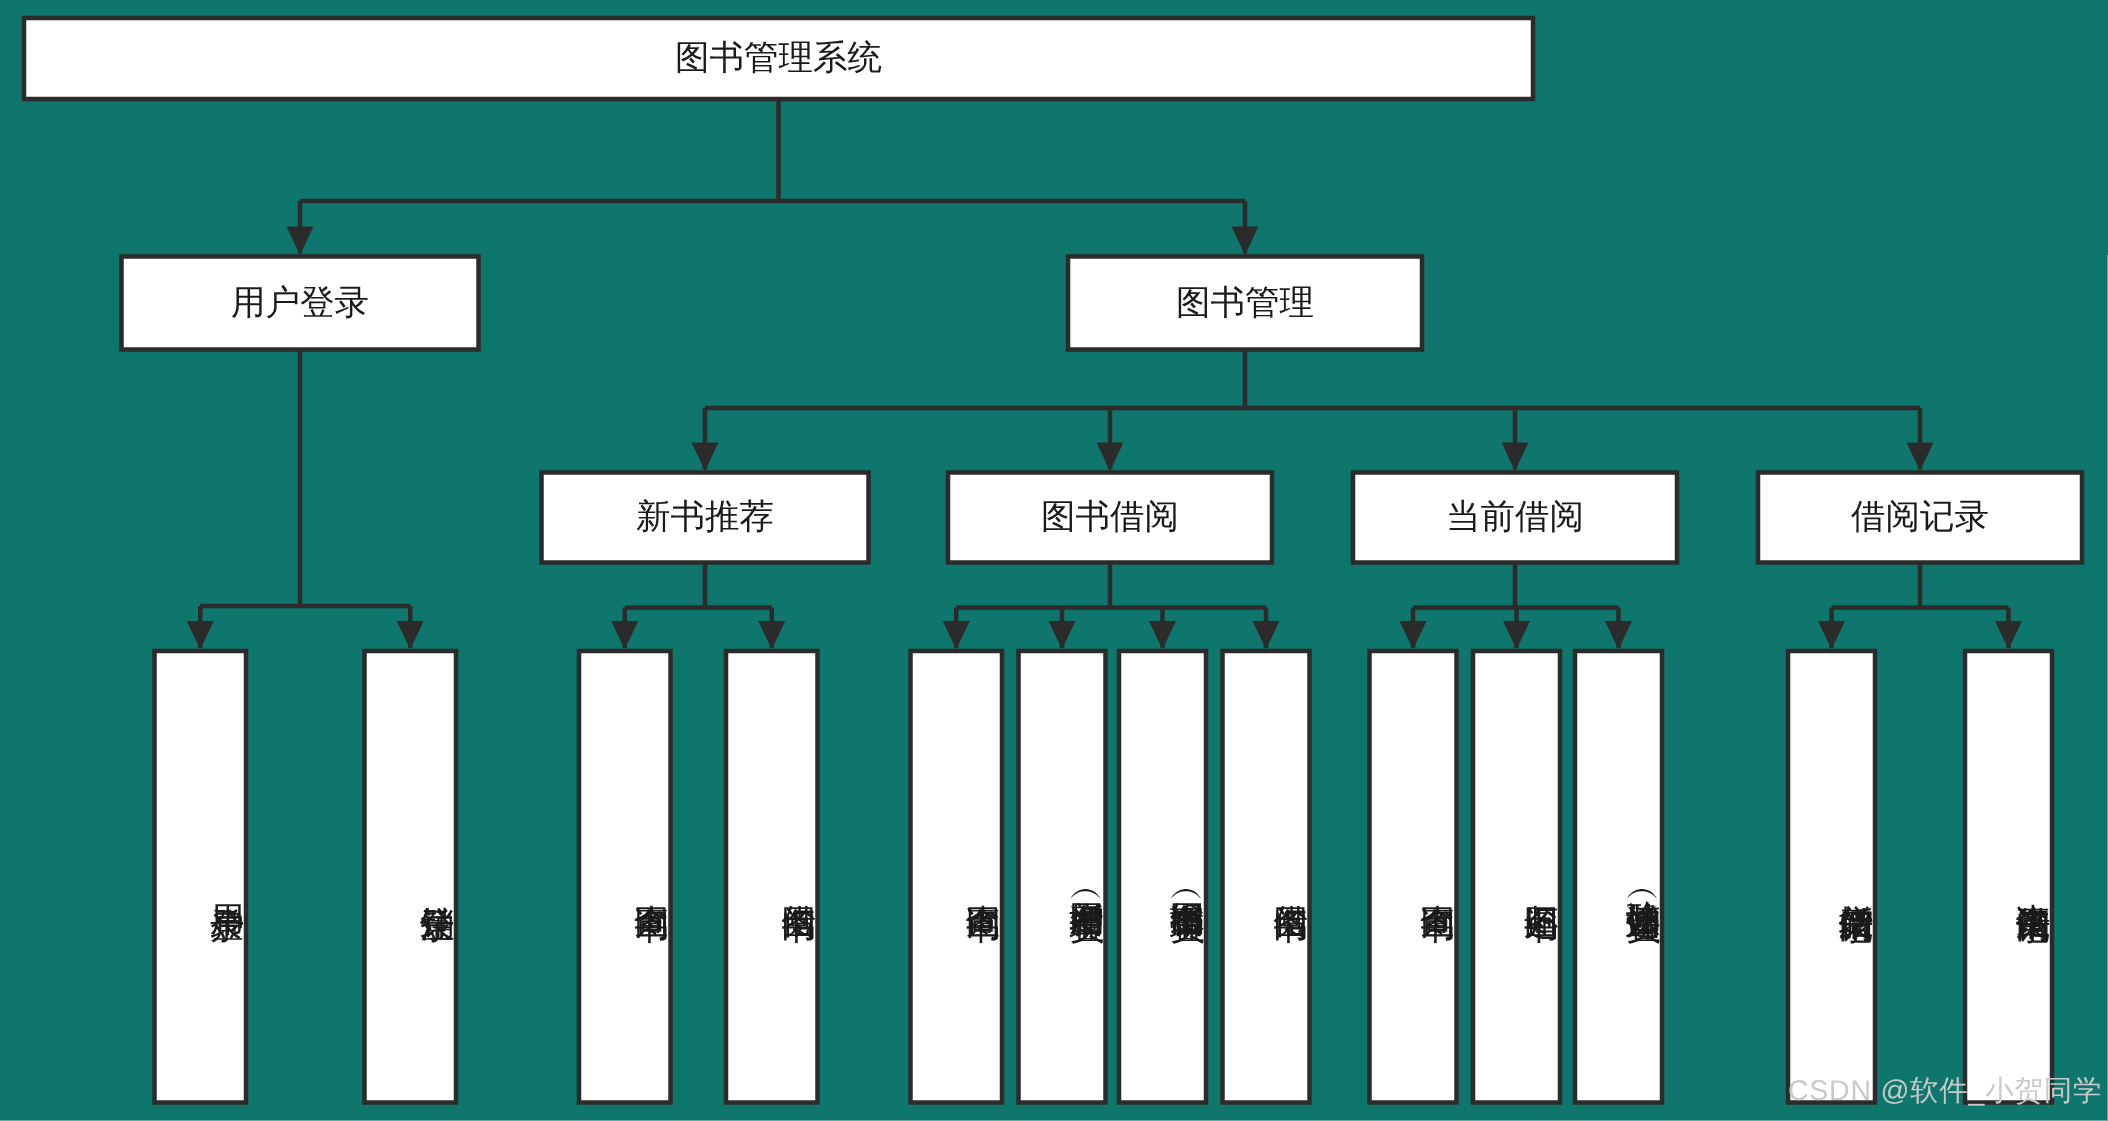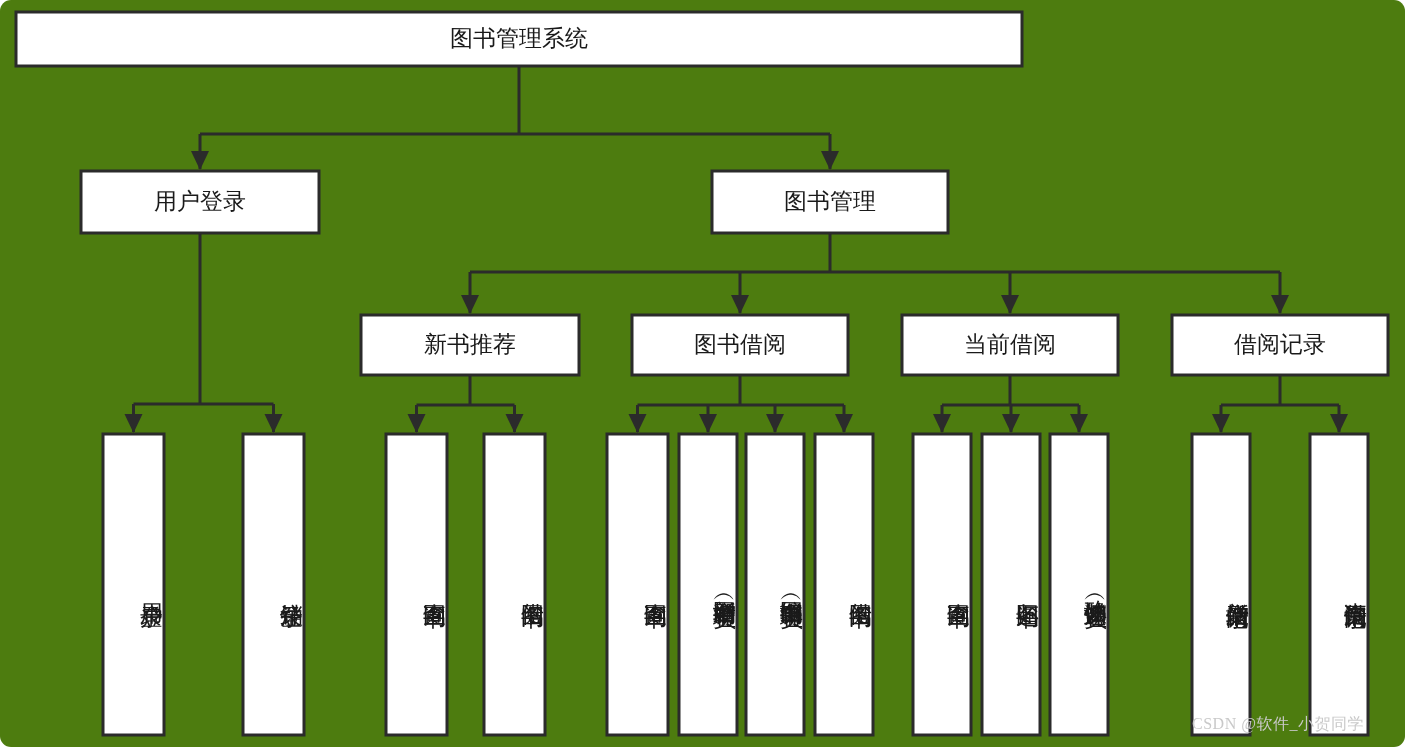--- a/index.html
+++ b/index.html
@@ -1,21 +1,21 @@
 <!DOCTYPE html>
 <html><head>
 <meta charset="utf-8">
 <style>
   html,body{margin:0;padding:0;background:#ffffff;}
   body{
     width:1405px;height:747px;
     font-family:"Liberation Sans","DejaVu Sans",sans-serif;
     overflow:hidden;
   }
-  #diagram-root{position:relative;width:1405px;height:747px;background:#4d7c0f;border-radius:11px;}
+  #diagram-root{position:relative;width:1405px;height:747px;background:#0f766e;}
   svg#tree{position:absolute;left:0;top:0;width:1405px;height:747px;}
   .node-box{fill:#ffffff;stroke:#2b2b2b;stroke-width:3;}
   .connector{stroke:#2b2b2b;stroke-width:3;fill:none;}
   .arrow-head{fill:#2b2b2b;stroke:none;}
   .node-label{
     fill:#1a1a1a;
     font-family:"Liberation Sans","DejaVu Sans",sans-serif;
     font-size:23px;
     text-anchor:middle;
     dominant-baseline:middle;
@@ -30,22 +30,22 @@
     font-size:23px;
     line-height:1.08;
     color:#1a1a1a;
     letter-spacing:1px;
     white-space:nowrap;
     pointer-events:none;
   }
   .watermark{
     position:absolute;
     color:#c9c9c9;
-    font-size:16px;
-    font-family:Liberation Serif, serif;
+    font-size:19px;
+    font-family:Liberation Sans, sans-serif;
     white-space:nowrap;
     letter-spacing:0.5px;
     text-align:center;
   }
 </style>
 </head>
 <body>
 
 <div id="diagram-root">
   <svg id="tree" viewBox="0 0 1405 747">

